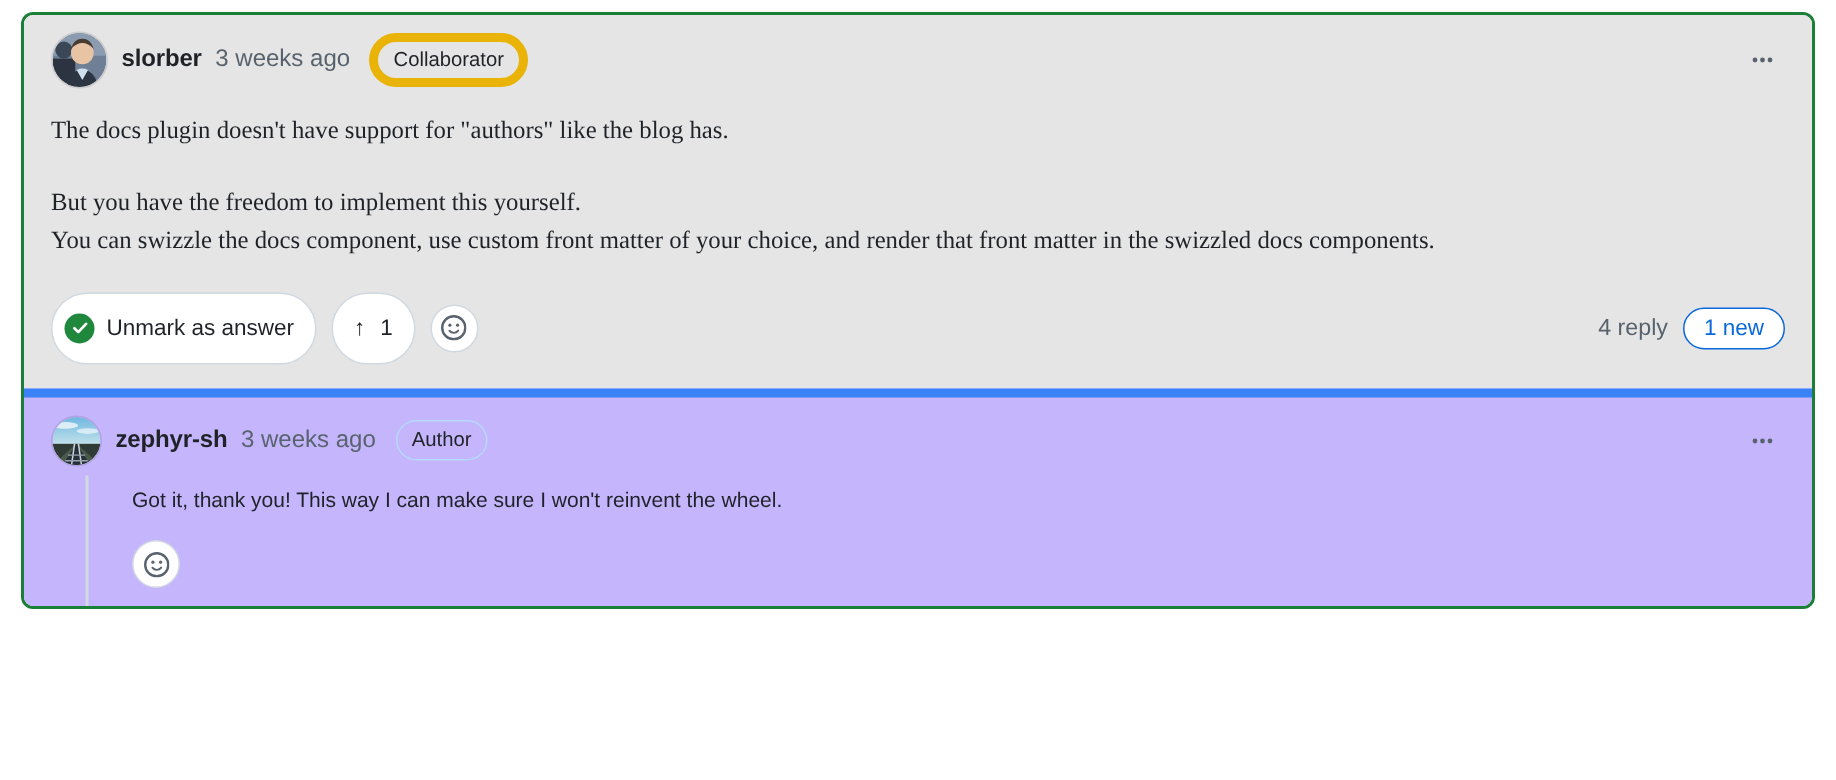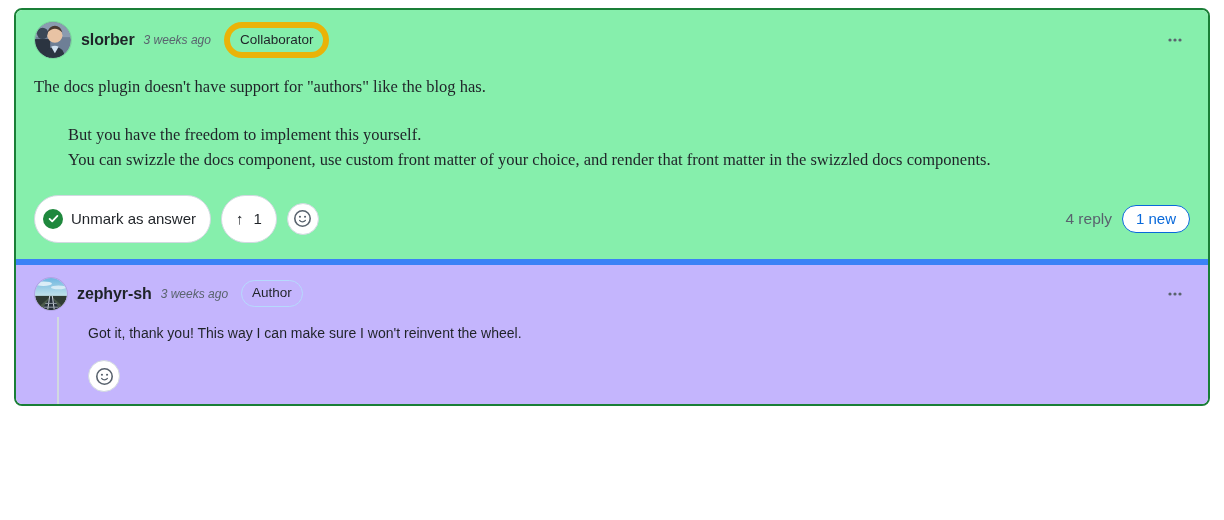--- a/index.html
+++ b/index.html
@@ -26,21 +26,21 @@
 
   .answer-card {
     border: 2px solid #1a7f37;
     border-radius: 8px;
     background: #ffffff;
     overflow: hidden;
   }
 
   
   .comment-body {
-    background: #86efac;
+    background: #e5e5e5;
     padding: 14px 18px 10px 18px;
     position: relative;
   }
 
   .comment-head {
     display: flex;
     align-items: center;
     gap: 9px;
     height: 32px;
   }
@@ -56,23 +56,22 @@
   }
   .avatar svg { display: block; width: 100%; height: 100%; }
 
   .author-name {
     font-weight: bold;
     font-size: 16px;
     color: #1f2328;
     letter-spacing: -0.1px;
   }
   .timestamp {
-    font-size: 12px;
+    font-size: 16px;
     color: #59636e;
-    font-style: italic;
   }
 
   .badge {
     font-size: 13.5px;
     line-height: 1;
     padding: 5px 10px 6px;
     border-radius: 2em;
     white-space: nowrap;
     margin-left: 4px;
   }
@@ -99,21 +98,21 @@
   .kebab svg { display: block; }
 
   .comment-text {
     margin-top: 18px;
     font-size: 16.5px;
     line-height: 1.55;
     color: #1f2328;
     font-family: Liberation Serif, serif;
   }
   .comment-text p { margin: 0 0 22px 0; }
-  .comment-text p:last-child { margin-bottom: 0; margin-left: 34px; }
+  .comment-text p:last-child { margin-bottom: 0; }
 
   
   .actions-row {
     display: flex;
     align-items: center;
     margin-top: 22px;
     gap: 10px;
     padding-bottom: 6px;
   }
 

